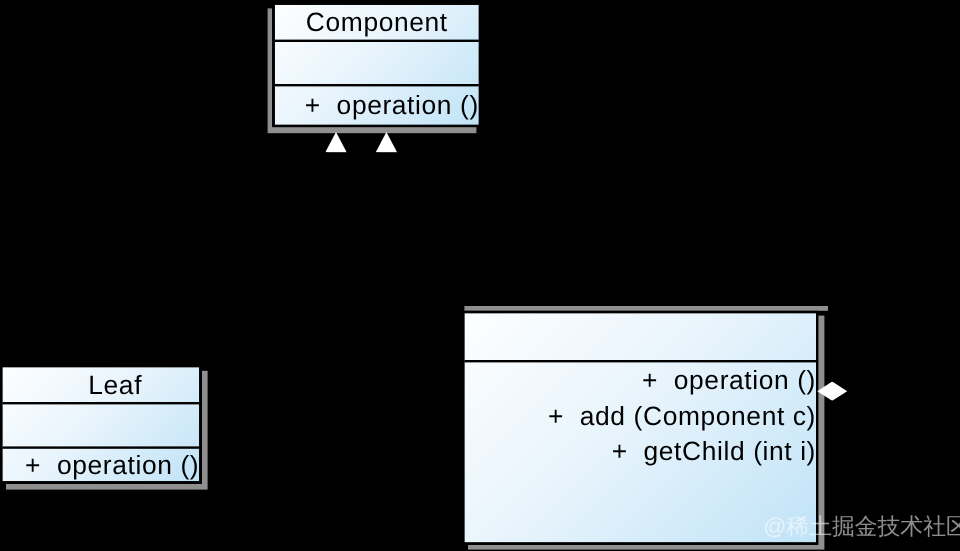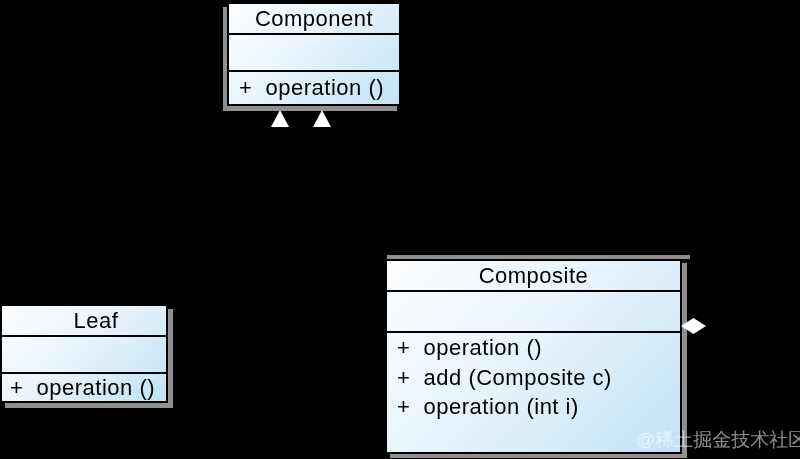--- a/index.html
+++ b/index.html
@@ -23,21 +23,21 @@
     font-size:22px;letter-spacing:0.5px;
     display:flex;align-items:center;justify-content:center;
   }
   .uml-class .attrs{
     box-sizing:border-box;
     border-bottom:2px solid #000;
   }
   .uml-class .methods{
     box-sizing:border-box;
     flex:1;
-    display:flex;flex-direction:column;justify-content:center;
+    display:flex;flex-direction:column;justify-content:center;text-align:right;
   }
   .method{
     font-size:22px;letter-spacing:0.5px;
     white-space:pre;
   }
   
   #component{left:227px;top:2px;width:174px;height:104px;box-shadow:-4px 5px 0 #8f8f8f;}
   #component .title{height:31px;}
   #component .attrs{height:37px;}
   #component .methods{padding-left:10px;}
@@ -95,24 +95,23 @@
   <div class="title">Leaf</div>
   <div class="attrs"></div>
   <div class="methods">
     <div class="method">+  operation ()</div>
   </div>
 </div>
 
 <div class="connector-shadow"></div>
 
 <div class="uml-class" id="composite">
-  <div class="title">Composite</div>
   <div class="attrs"></div>
   <div class="methods">
     <div class="method">+  operation ()</div>
-    <div class="method">+  add (Composite c)</div>
-    <div class="method">+  operation (int i)</div>
+    <div class="method">+  add (Component c)</div>
+    <div class="method">+  getChild (int i)</div>
   </div>
 </div>
 
 <div class="diamond"></div>
 
 <div class="watermark">@稀土掘金技术社区</div>
 
 </body></html>

